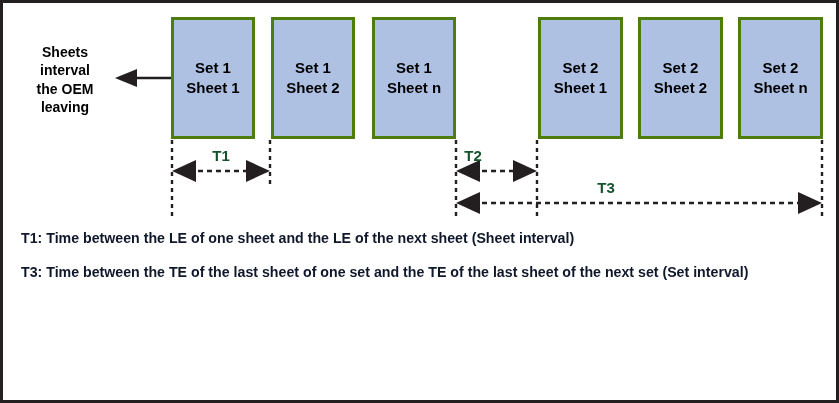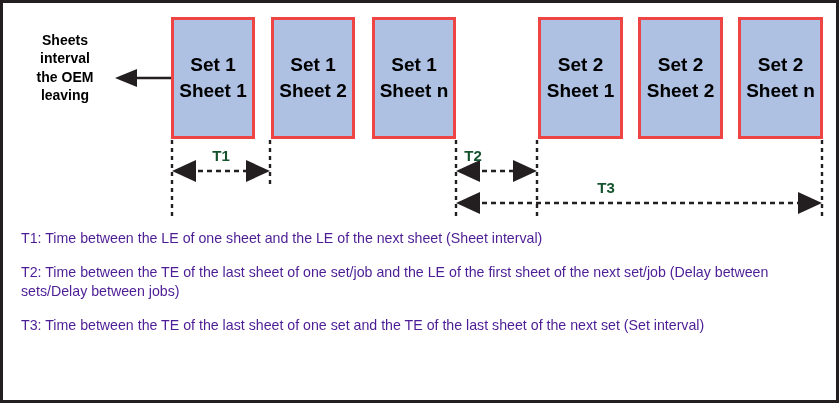--- a/index.html
+++ b/index.html
@@ -22,64 +22,64 @@
   .svg-layer {
     position: absolute;
     left: 0;
     top: 0;
     width: 839px;
     height: 403px;
   }
   .sheet-box {
     position: absolute;
     background: #aec1e3;
-    border: 3px solid #ef4444;
+    border: 3px solid #4d7c0f;
     box-sizing: border-box;
     display: flex;
     flex-direction: column;
     align-items: center;
     justify-content: center;
     font-weight: bold;
-    font-size: 19px;
+    font-size: 15px;
     color: #000000;
     line-height: 1.35;
     text-align: center;
   }
   .sheet-line {
     display: block;
     white-space: nowrap;
   }
   .oem-label {
     position: absolute;
     left: 12px;
-    top: 28px;
+    top: 40px;
     width: 100px;
     text-align: center;
     font-weight: bold;
     font-size: 14px;
     line-height: 1.32;
     color: #000000;
   }
   .t-label {
     position: absolute;
     font-weight: bold;
     font-size: 15px;
     color: #14532d;
     text-align: center;
     white-space: nowrap;
   }
   .legend {
     position: absolute;
     left: 18px;
     top: 226px;
     width: 800px;
-    font-weight: normal;
+    font-weight: bold;
     font-size: 14.2px;
     line-height: 1.38;
-    color: #4c1d95;
+    color: #0f172a;
   }
   .legend-item {
     margin-bottom: 14px;
   }
   .legend-item:last-child {
     margin-bottom: 8px;
   }
 </style>
 </head>
 <body>
@@ -156,17 +156,16 @@
     <span class="sheet-line">Set 2</span>
     <span class="sheet-line">Sheet n</span>
   </div>
 
   <div class="t-label" style="left:198px; top:144px; width:40px;">T1</div>
   <div class="t-label" style="left:450px; top:144px; width:40px;">T2</div>
   <div class="t-label" style="left:583px; top:176px; width:40px;">T3</div>
 
   <div class="legend">
     <div class="legend-item">T1: Time between the LE of one sheet and the LE of the next sheet (Sheet interval)</div>
-    <div class="legend-item">T2: Time between the TE of the last sheet of one set/job and the LE of the first sheet of the next set/job (Delay between sets/Delay between jobs)</div>
     <div class="legend-item">T3: Time between the TE of the last sheet of one set and the TE of the last sheet of the next set (Set interval)</div>
   </div>
 
 </div>
 
 </body></html>

